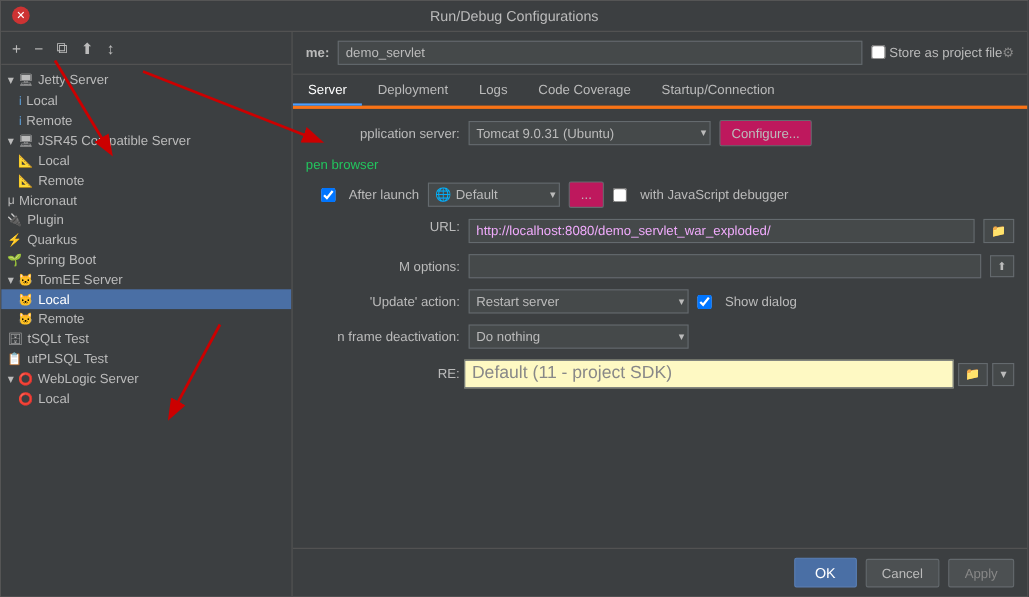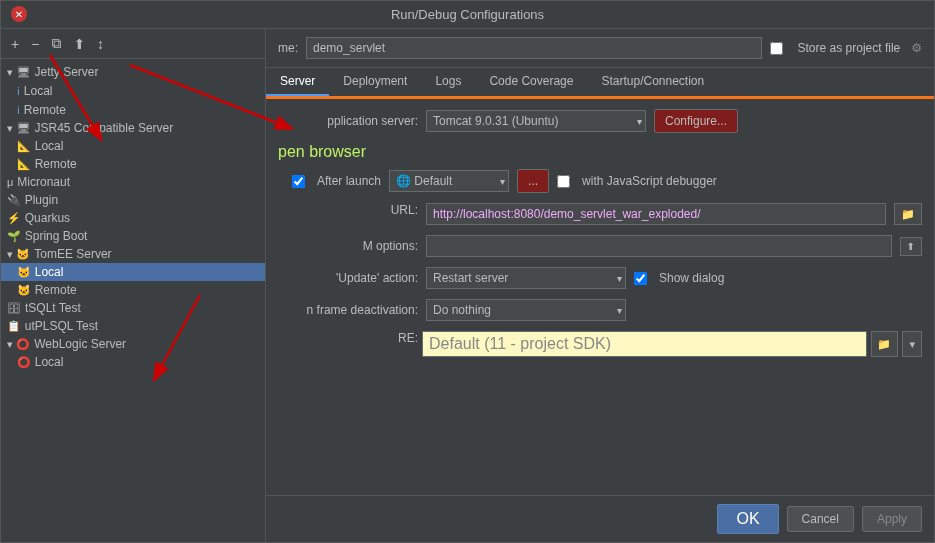--- a/index.html
+++ b/index.html
@@ -106,35 +106,35 @@
     }
 
     .name-row {
       display: flex;
       align-items: center;
       padding: 8px 12px;
       gap: 8px;
       border-bottom: 1px solid #555;
     }
 
-    .name-label { color: #bbbbbb; }
+    .name-label { color: #bbbbbb; font-weight: bold; }
 
     .name-input {
       flex: 1;
       background: #45494a;
       border: 1px solid #646a6e;
       color: #bbbbbb;
       padding: 3px 6px;
       font-size: 12px;
     }
 
     .store-project {
       display: flex;
-      align-items: center;
-      gap: 11px;
+      align-items: flex-start;
+      gap: 0;
       margin-left: auto;
       white-space: nowrap;
     }
 
     .tabs {
       display: flex;
       border-bottom: 3px solid #f97316;
       background: #3c3f41;
     }
 
@@ -164,23 +164,23 @@
     }
 
     .form-label {
       min-width: 140px;
       color: #bbbbbb;
       text-align: right;
       flex-shrink: 0;
     }
 
     .section-label {
-      color: #bef264;
+      color: #22c55e;
       margin-bottom: 8px;
-      font-size: 16px;
+      font-size: 12px;
     }
 
     .select-input {
       background: #45494a;
       border: 1px solid #646a6e;
       color: #bbbbbb;
       padding: 3px 6px;
       font-size: 12px;
       appearance: none;
       -webkit-appearance: none;
@@ -205,21 +205,21 @@
 
     .text-input {
       background: #45494a;
       border: 1px solid #646a6e;
       color: #bbbbbb;
       padding: 3px 6px;
       font-size: 12px;
     }
 
     .configure-btn {
-      background: #7f1d1d;
+      background: #be185d;
       border: 1px solid #646a6e;
       color: #bbbbbb;
       padding: 4px 10px;
       cursor: pointer;
       font-size: 12px;
       border-radius: 2px;
     }
 
     .checkbox { margin-right: 4px; }
 
@@ -242,20 +242,21 @@
       background: #45494a;
       border: 1px solid #646a6e;
       color: #bbbbbb;
       padding: 3px 6px;
       cursor: pointer;
       font-size: 11px;
     }
 
     .jre-row {
       display: flex;
+      align-items: center;
       gap: 4px;
       margin-bottom: 10px;
     }
 
     .jre-input {
       flex: 1;
       background: #fef9c3;
       border: 1px solid #646a6e;
       color: #888;
       padding: 3px 6px;
@@ -277,21 +278,21 @@
       gap: 8px;
       border-top: 1px solid #555;
     }
 
     .btn-ok {
       background: #4a6fa5;
       border: 1px solid #5a7fb5;
       color: white;
       padding: 5px 18px;
       cursor: pointer;
-      font-size: 16px;
+      font-size: 13px;
       border-radius: 2px;
     }
     .btn-cancel, .btn-apply {
       background: #4c5052;
       border: 1px solid #646a6e;
       color: #bbbbbb;
       padding: 5px 14px;
       cursor: pointer;
       font-size: 12px;
       border-radius: 2px;

